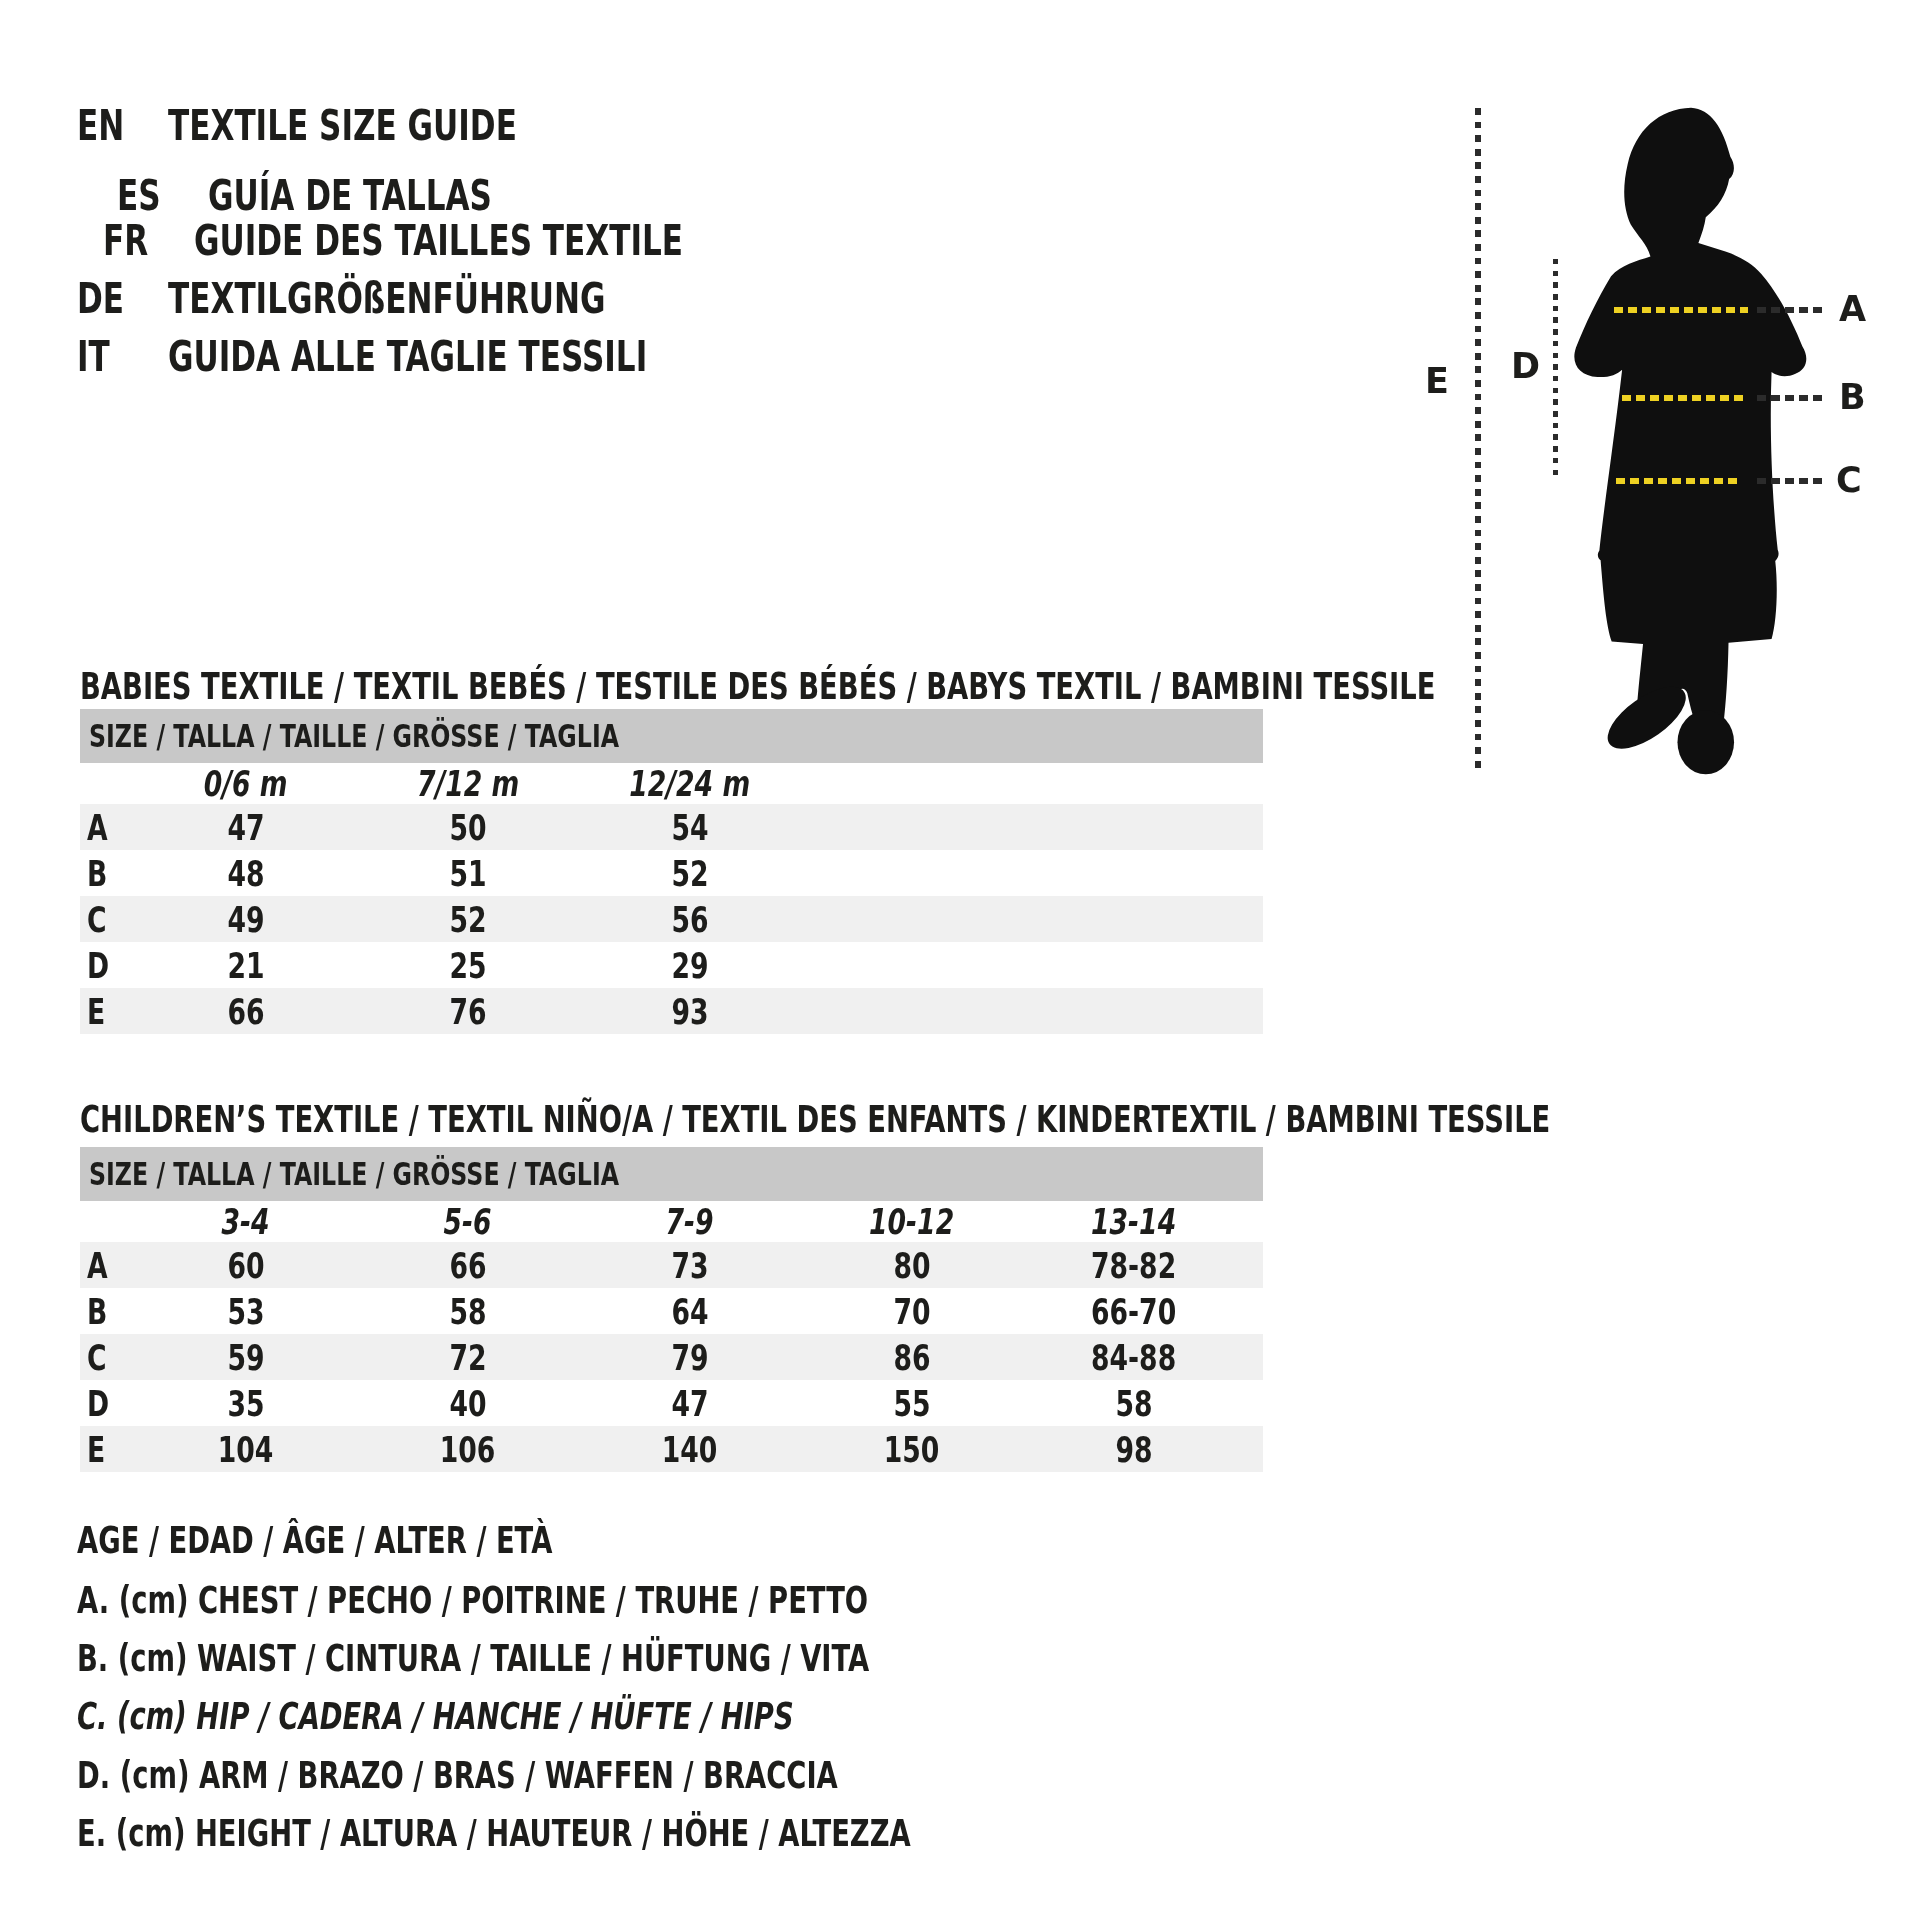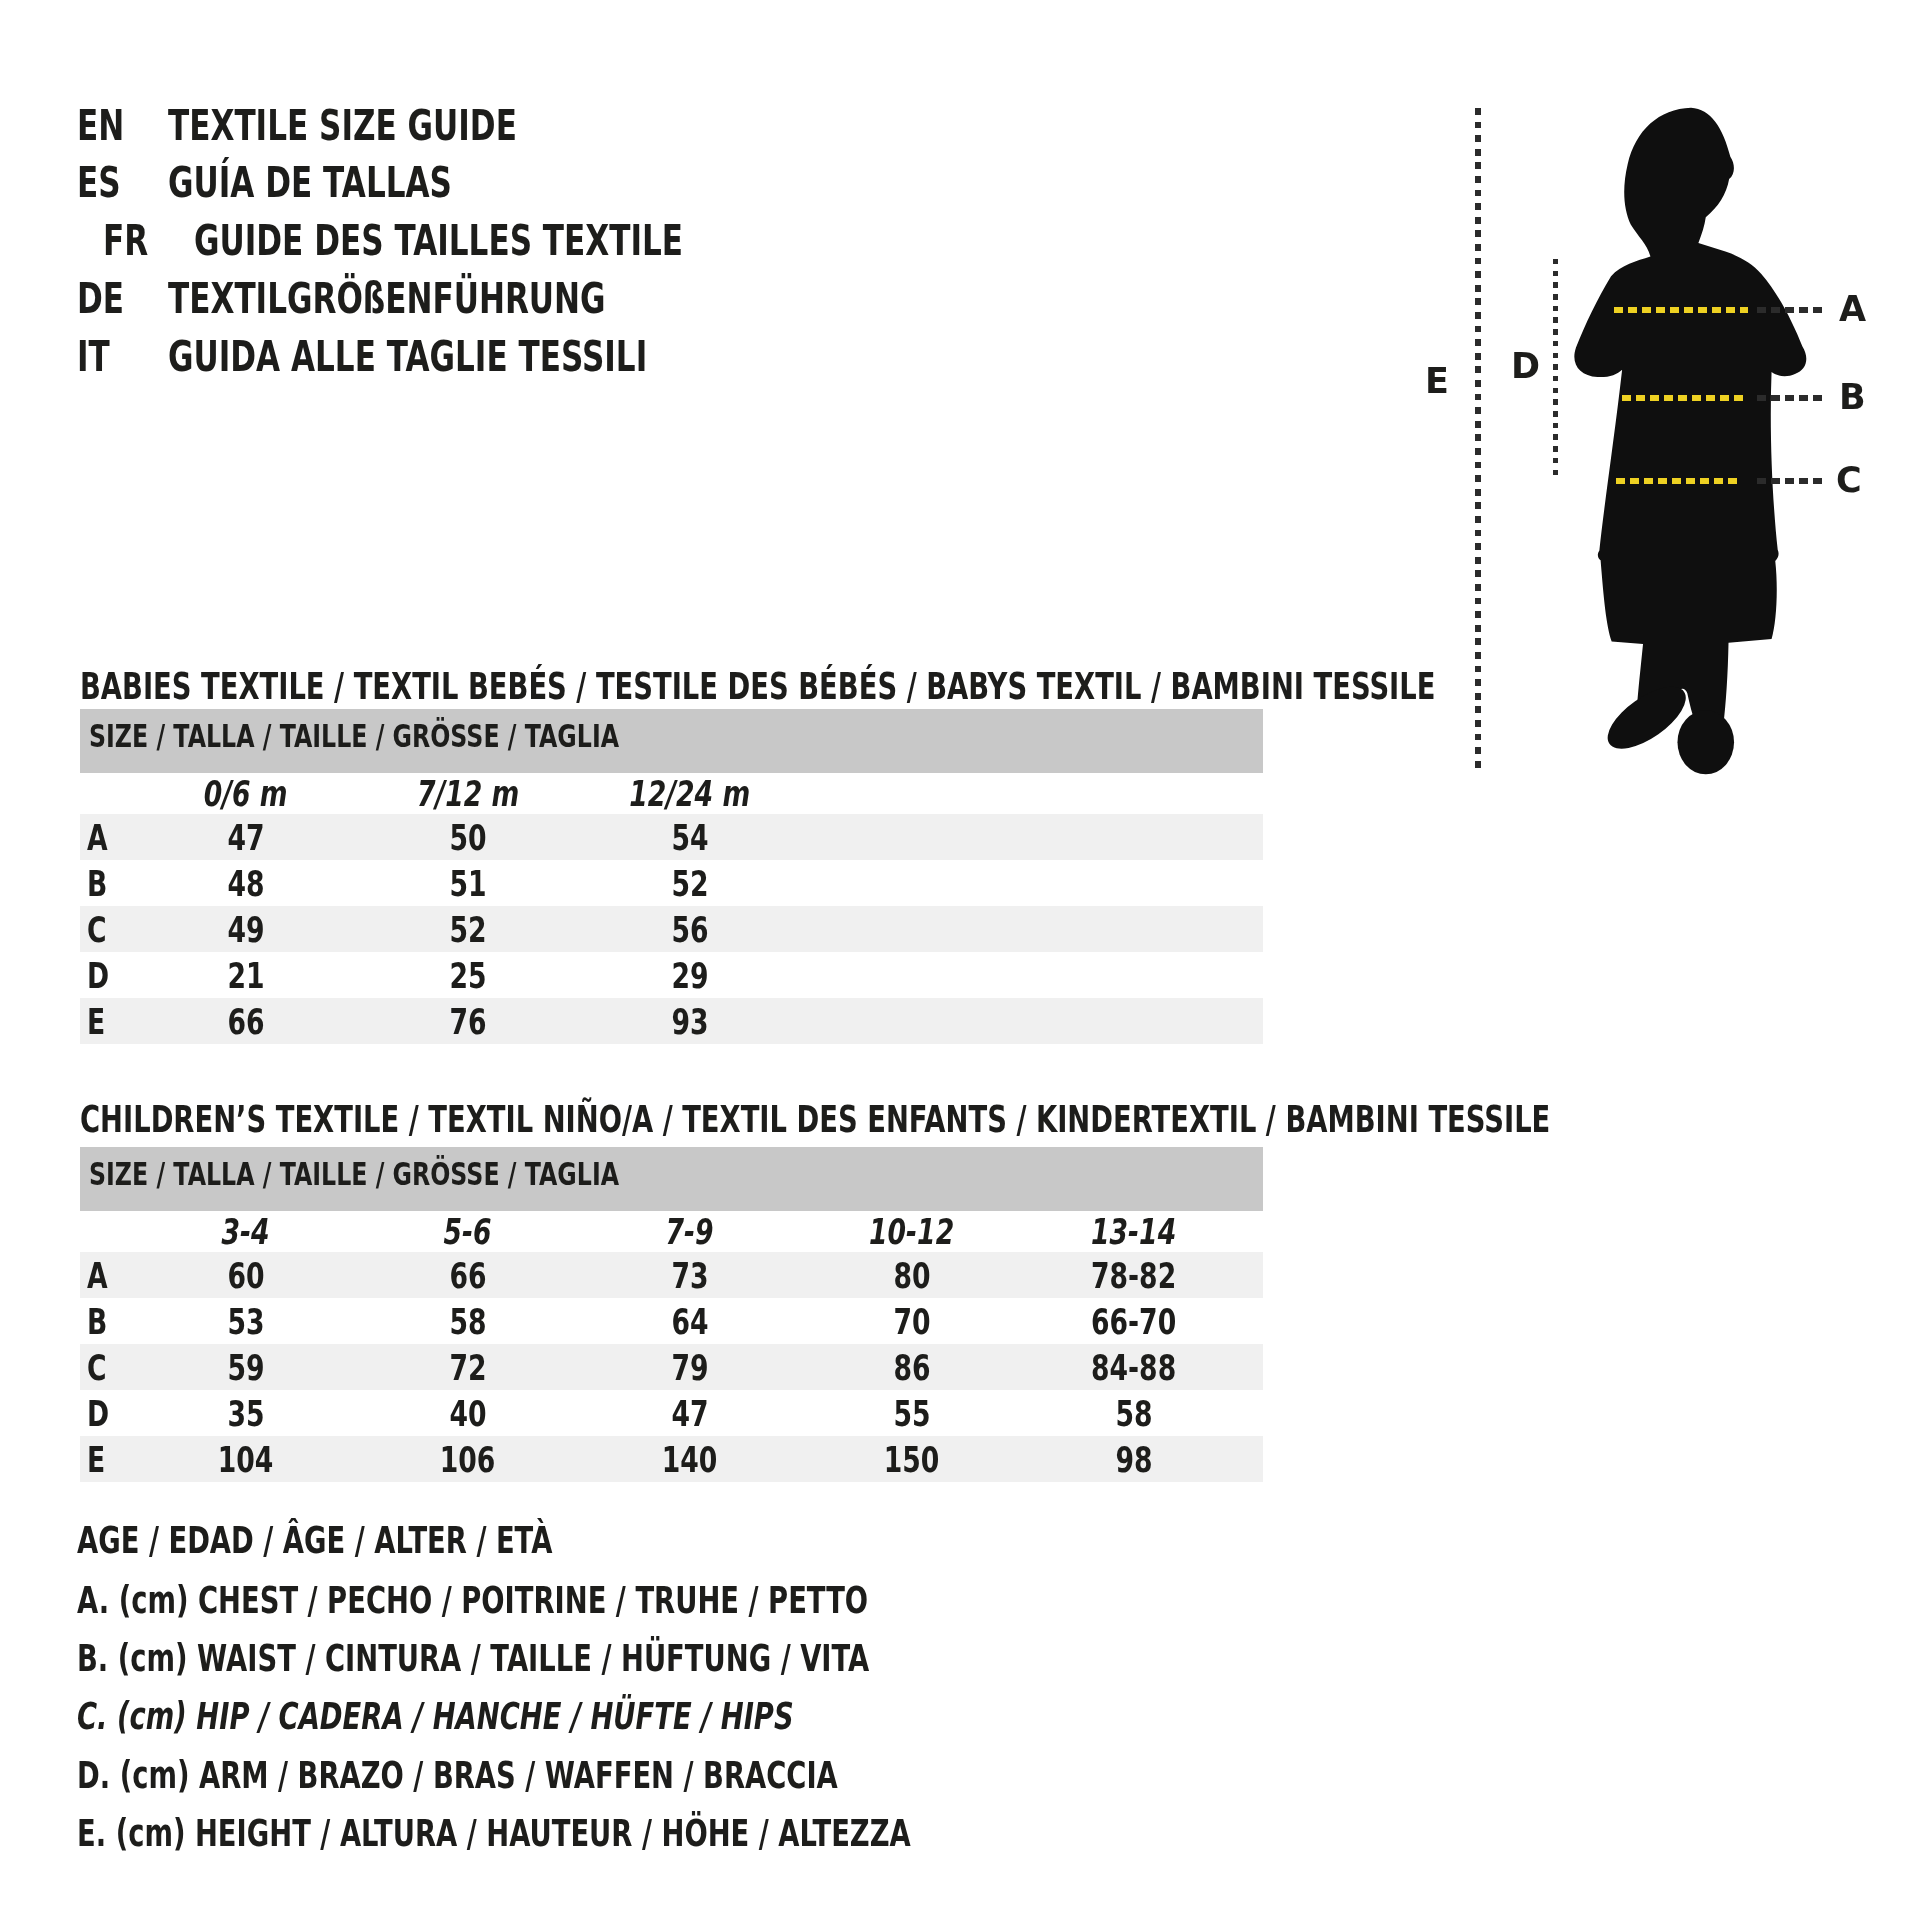--- a/index.html
+++ b/index.html
@@ -11,21 +11,21 @@
   
   .cond{display:inline-block;transform:scaleX(.74);transform-origin:0 50%;white-space:nowrap;}
   .cond-c{display:inline-block;transform:scaleX(.74);transform-origin:50% 50%;white-space:nowrap;}
   
   .lang-row{position:absolute;left:77px;height:44px;line-height:44px;font-size:42px;font-weight:bold;}
   .lang-code{display:inline-block;width:91px;vertical-align:top;}
   
   .section-heading{position:absolute;left:80px;font-size:37px;font-weight:bold;line-height:41px;margin-top:24px;}
   
   .size-table{position:absolute;left:80px;width:1183px;}
-  .size-bar{height:64px;background:#c8c8c8;line-height:54px;padding-left:8.6px;font-size:32px;font-weight:bold;box-sizing:border-box;}
+  .size-bar{height:54px;background:#c8c8c8;line-height:54px;padding-left:8.6px;font-size:32px;font-weight:bold;box-sizing:border-box;}
   table.guide{border-collapse:collapse;table-layout:fixed;width:1183px;}
   table.guide td{padding:0;font-size:36px;font-weight:bold;text-align:center;vertical-align:middle;}
   table.guide tr.colhdr td{height:39px;font-style:italic;}
   table.guide tr.datarow td{height:46px;}
   table.guide tr.alt{background:#f0f0f0;}
   table.guide td.rowlabel{text-align:left;padding-left:7.4px;}
   
   .legend-line{position:absolute;left:77px;height:43px;line-height:43px;font-size:37px;font-weight:bold;}
   
   .vdots-e{width:5.5px;background:repeating-linear-gradient(180deg,#2b2b2b 0 6.8px,transparent 6.8px 13.6px);}
@@ -35,21 +35,21 @@
   .measure-label{position:absolute;font-size:35px;font-weight:bold;line-height:35px;color:#1d1d1b;}
   .sil{fill:#0f0f0f;}
 </style>
 </head>
 <body>
 
 <div>
   <div class="lang-row" style="top:104px;">
     <span class="lang-code"><span class="cond">EN</span></span><span class="cond">TEXTILE SIZE GUIDE</span>
   </div>
-  <div class="lang-row" style="top:161px;">
+  <div class="lang-row" style="top:174px;margin-left:40px;">
     <span class="lang-code"><span class="cond">ES</span></span><span class="cond">GUÍA DE TALLAS</span>
   </div>
   <div class="lang-row" style="top:219px;margin-left:26px;">
     <span class="lang-code"><span class="cond">FR</span></span><span class="cond">GUIDE DES TAILLES TEXTILE</span>
   </div>
   <div class="lang-row" style="top:277px;">
     <span class="lang-code"><span class="cond">DE</span></span><span class="cond">TEXTILGRÖßENFÜHRUNG</span>
   </div>
   <div class="lang-row" style="top:335px;">
     <span class="lang-code"><span class="cond">IT</span></span><span class="cond">GUIDA ALLE TAGLIE TESSILI</span>

